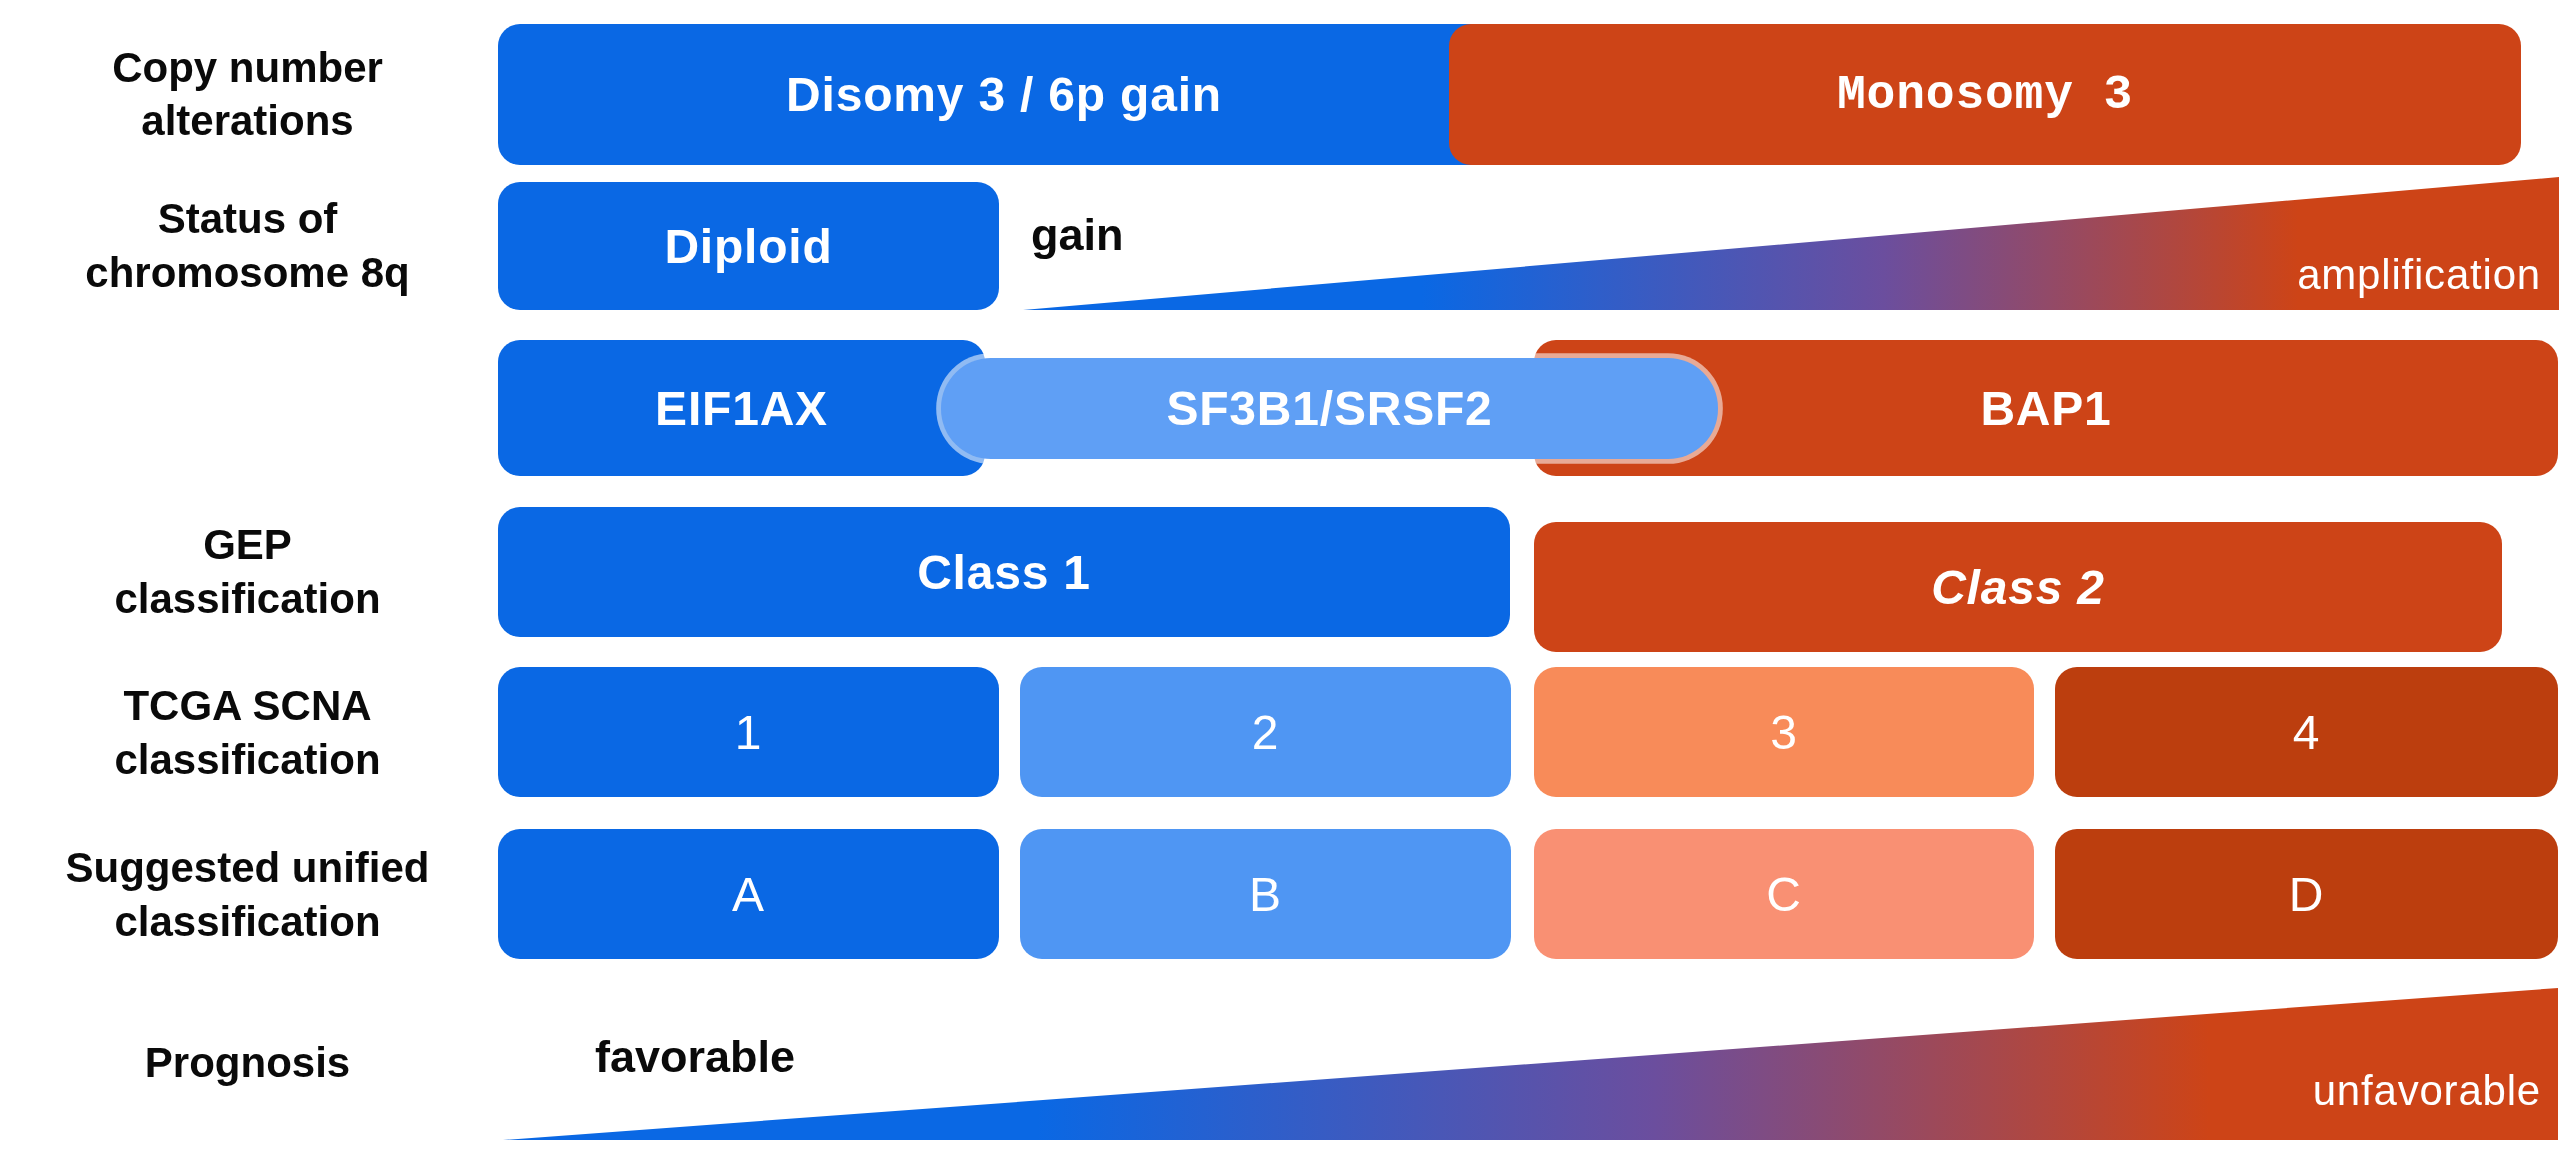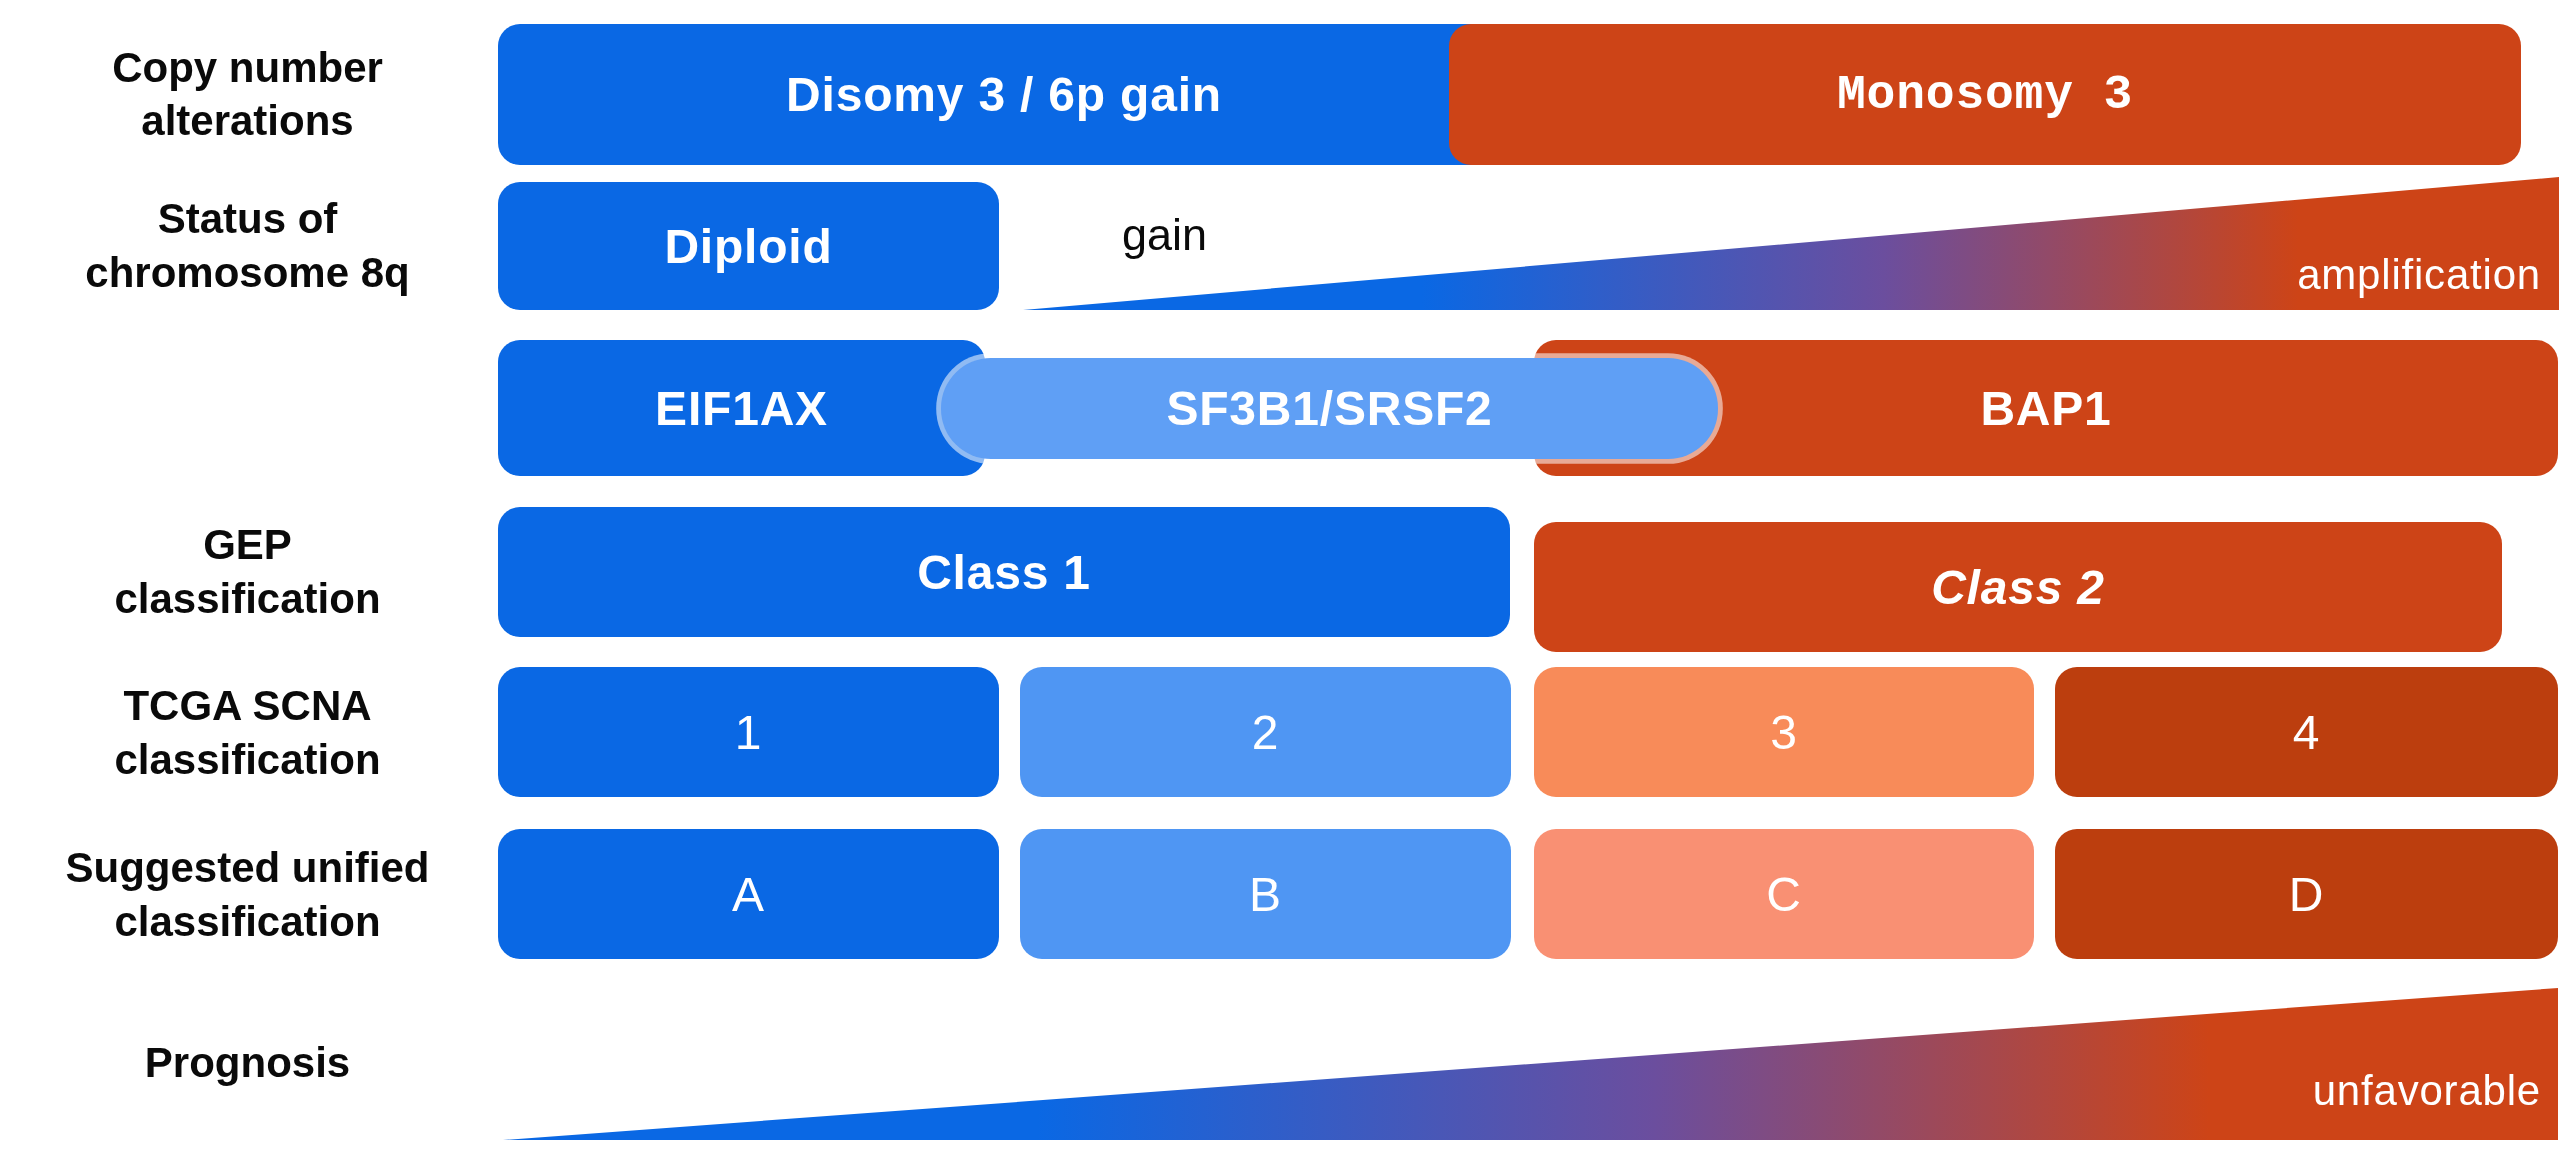--- a/index.html
+++ b/index.html
@@ -59,21 +59,21 @@
   .bg-salmon-light { background: var(--c-salmon_light, #f99073); }
 
   
   #pill-disomy   { left: 498px;  top: 24px; width: 1012px; height: 141px; }
   #pill-monosomy { left: 1449px; top: 24px; width: 1072px; height: 141px; font-family: Liberation Mono, monospace; }
 
   
   #pill-diploid { left: 498px; top: 182px; width: 501px; height: 128px; }
   #gain-label {
     position: absolute; left: 1031px; top: 209px; width: 176px;
-    text-align: right; font-size: 45px; font-weight: 400;
+    text-align: left; font-size: 45px; font-weight: 700;
     color: var(--c-ink, #0a0a0a); z-index: 3;
   }
 
   
   .tri {
     position: absolute;
     clip-path: polygon(0% 100%, 100% 0%, 100% 100%);
     background: linear-gradient(90deg,
       var(--c-blue, #0a68e4) 0%,
       var(--c-blue, #0a68e4) 26%,
@@ -174,17 +174,18 @@
   <div class="pill plain bg-blue" id="pill-t1">1</div>
   <div class="pill plain bg-light-blue" id="pill-t2">2</div>
   <div class="pill plain bg-salmon" id="pill-t3">3</div>
   <div class="pill plain bg-dark-orange" id="pill-t4">4</div>
 
   <div class="pill plain bg-blue" id="pill-ua">A</div>
   <div class="pill plain bg-light-blue" id="pill-ub">B</div>
   <div class="pill plain bg-salmon-light" id="pill-uc">C</div>
   <div class="pill plain bg-dark-orange" id="pill-ud">D</div>
 
+  <div id="favorable-label">favorable</div>
   <div class="tri" id="prog-triangle"></div>
   <div class="tri-label" id="unfavorable-label">unfavorable</div>
 
 </div>
 
 
 </body></html>

